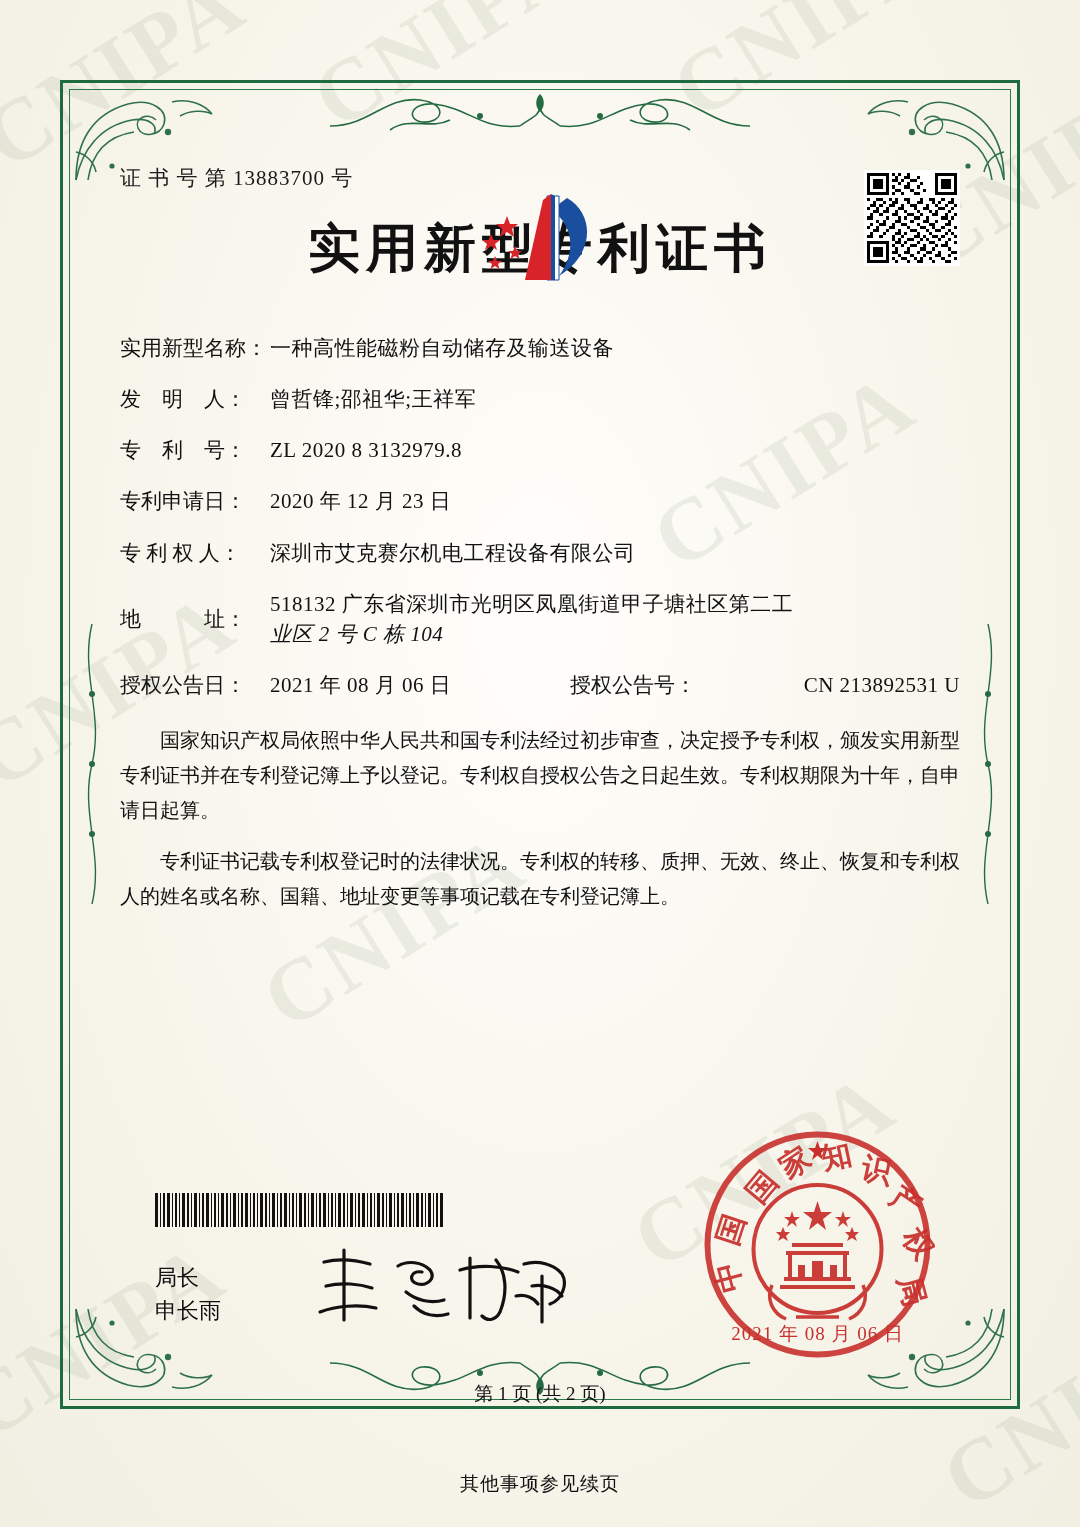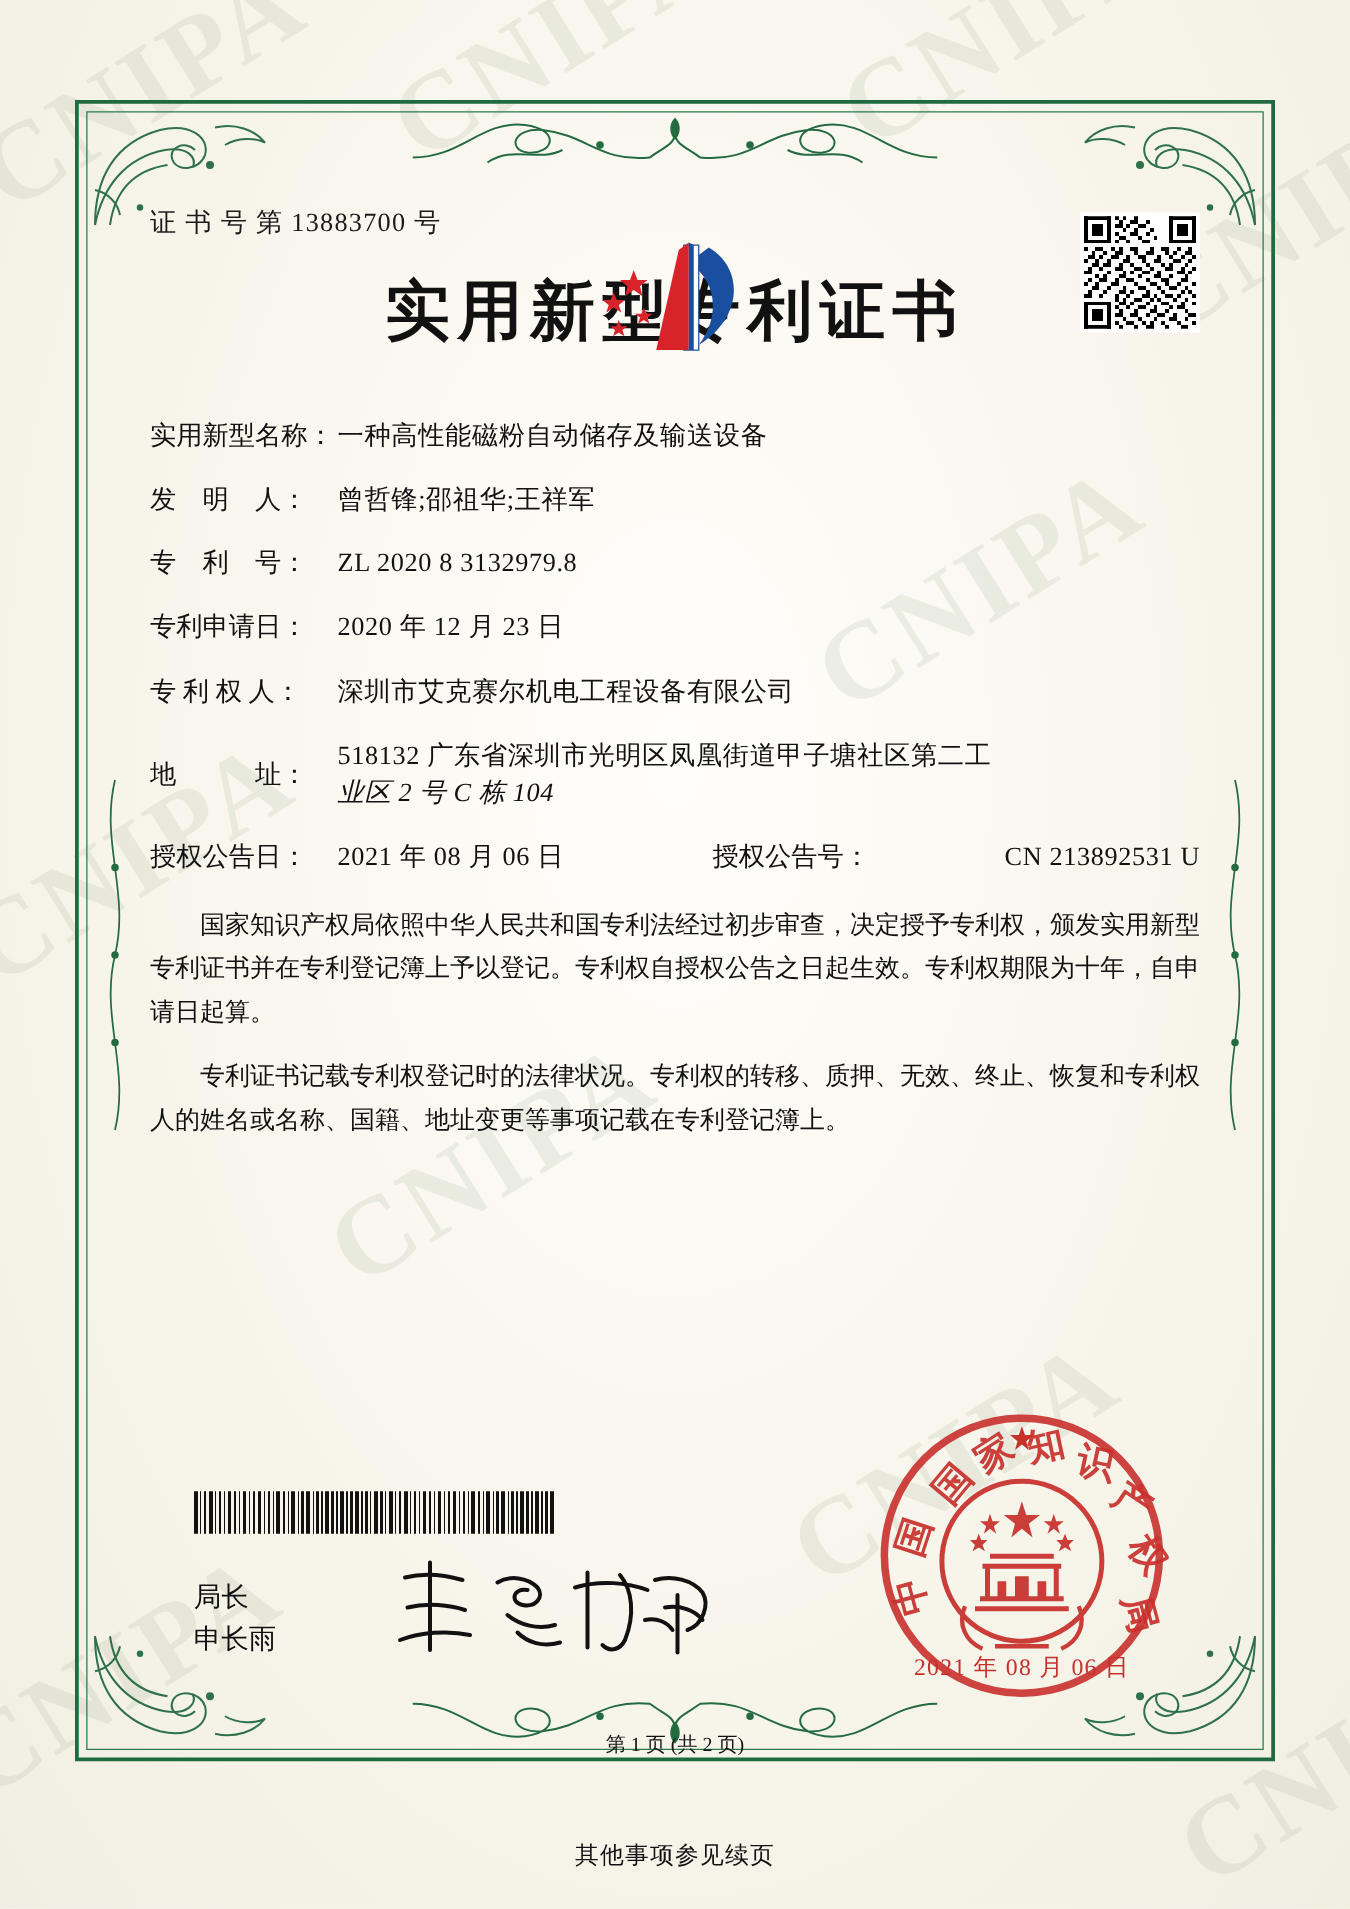--- a/index.html
+++ b/index.html
@@ -247,21 +247,21 @@
     letter-spacing: 1px;
     font-family: "Liberation Serif", serif;
   }
 
   .page-num {
     position: absolute;
     left: 0;
     right: 0;
     bottom: 120px;
     text-align: center;
-    font-size: 16px;
+    font-size: 19px;
     color: #111;
   }
   .footnote {
     position: absolute;
     left: 0;
     right: 0;
     bottom: 30px;
     text-align: center;
     font-size: 19px;
     color: #111;

